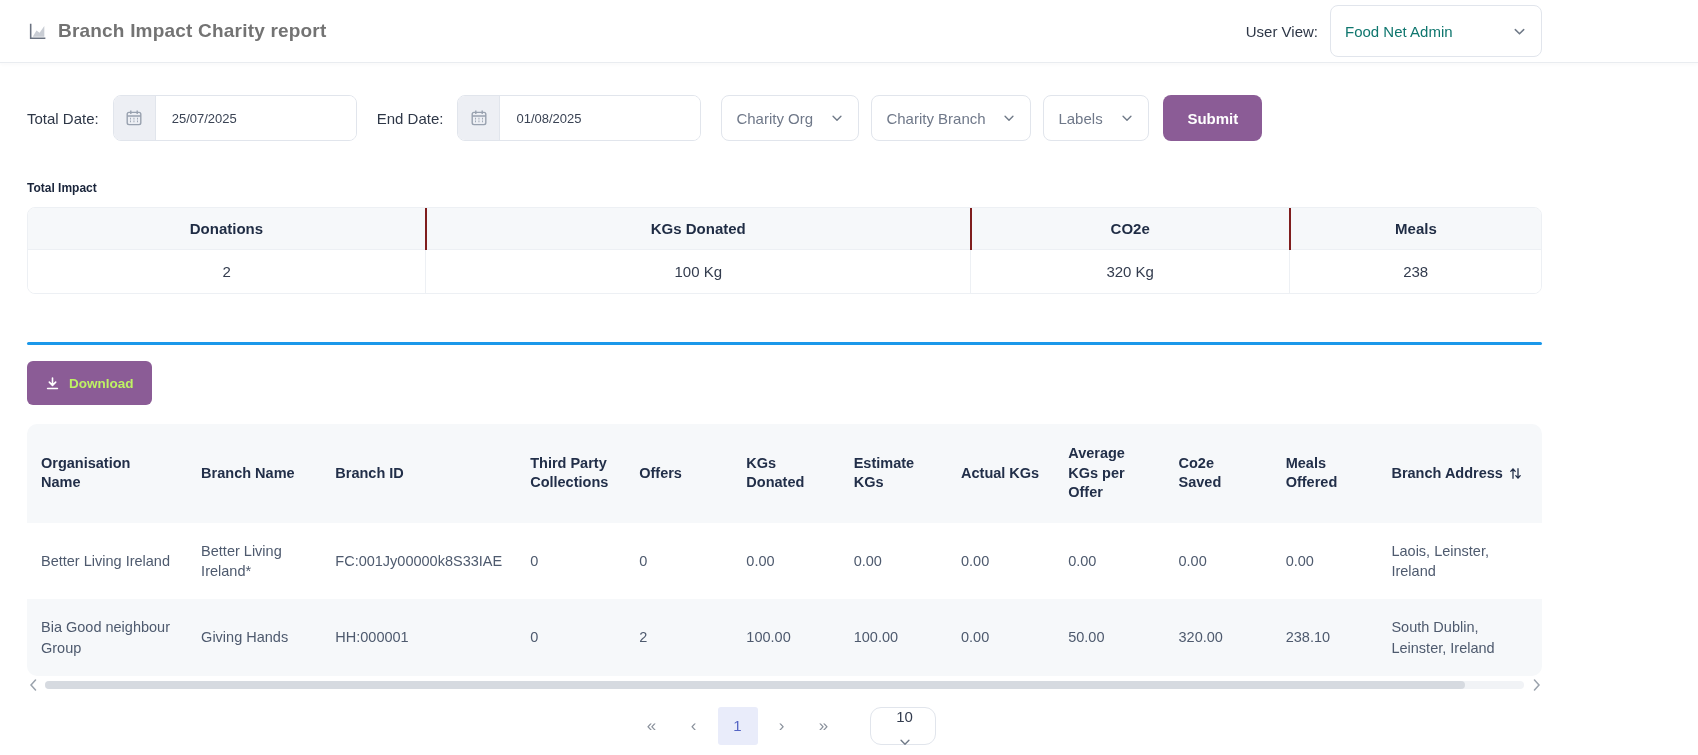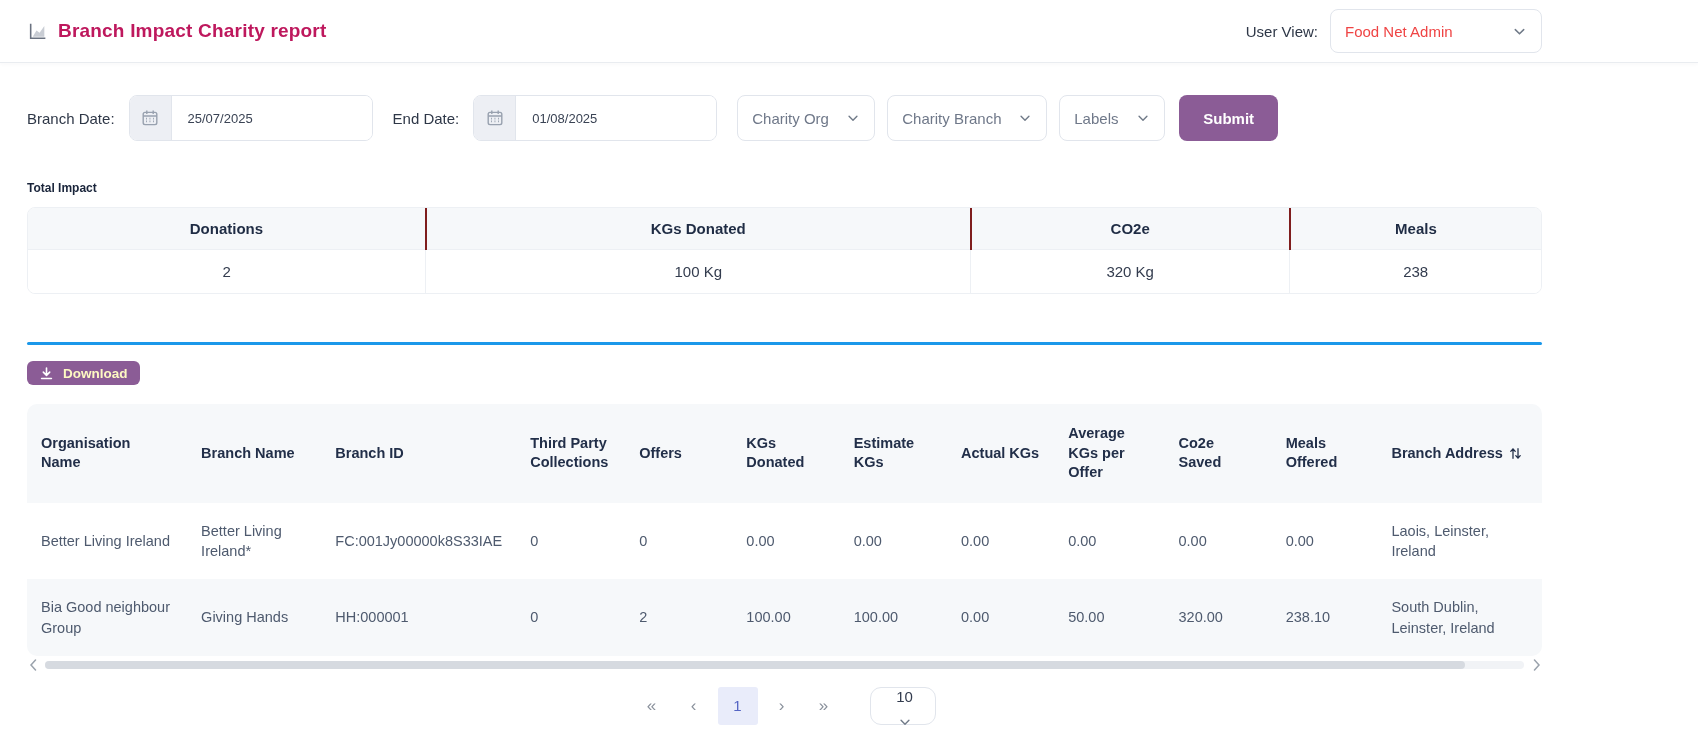--- a/index.html
+++ b/index.html
@@ -15,33 +15,33 @@
     display: flex;
     align-items: center;
     justify-content: space-between;
     padding: 0 156px 0 27px;
     background: #fff;
     box-shadow: 0 1px 0 #e9ecf0, 0 2px 4px rgba(40,50,70,.04);
     position: relative;
     z-index: 2;
   }
   .title-wrap { display: flex; align-items: center; gap: 10px; }
-  .title-wrap h1 { font-size: 19px; font-weight: 600; color: #be185d; letter-spacing: .2px; }
+  .title-wrap h1 { font-size: 19px; font-weight: 600; color: #737373; letter-spacing: .2px; }
   .select {
     display: inline-flex;
     align-items: center;
     justify-content: space-between;
     gap: 10px;
     border: 1px solid #e1e5ec;
     border-radius: 8px;
     background: #fff;
-    height: 44px;
+    height: 52px;
     padding: 0 14px;
     font-size: 15px;
-    color: #ef4444;
+    color: #0f766e;
     cursor: pointer;
   }
   .userview { display: flex; align-items: center; gap: 12px; }
   .uv-label { font-size: 15px; color: #2e3747; }
   .userview .select { width: 212px; }
 
   
   .content { width: 1515px; margin-left: 27px; }
 
   
@@ -84,23 +84,23 @@
   .summary td {
     background: #fff; font-size: 15px; color: #333c4e;
     padding: 13px 10px; text-align: center;
     border-right: 1px solid #edf0f4; border-top: 1px solid #edf0f4;
   }
   .summary th:last-child, .summary td:last-child { border-right: none; }
 
   .divider { margin-top: 48px; height: 3px; background: #1b98ea; border-radius: 2px; }
 
   .btn-download {
-    margin-top: 16px; height: 24px; padding: 0 12px;
+    margin-top: 16px; height: 44px; padding: 0 18px;
     display: inline-flex; align-items: center; gap: 9px;
-    border: none; border-radius: 6px; background: #8b5c96; color: #fef9c3;
+    border: none; border-radius: 6px; background: #8b5c96; color: #bef264;
     font-size: 13.5px; font-weight: 700; font-family: inherit; cursor: pointer;
   }
 
   
   .data-wrap { margin-top: 19px; border-radius: 10px; overflow: hidden; }
   .data th {
     background: #f6f8fa; font-size: 14.5px; font-weight: 700; color: #222f49;
     text-align: left; vertical-align: middle; padding: 20px 14px; line-height: 1.35;
   }
   .data td {
@@ -154,21 +154,21 @@
           </svg>
       </span>
     </div>
   </div>
 </div>
 
 <div class="content">
 
   
   <div class="filters">
-    <span class="flabel">Branch Date:</span>
+    <span class="flabel">Total Date:</span>
     <div class="dategroup">
       <span class="cal">
         <svg width="18" height="18" viewBox="0 0 18 18" fill="none" stroke="#98a1af" stroke-width="1.4">
           <rect x="2.2" y="3.4" width="13.6" height="12.2" rx="1.8"></rect>
           <path d="M5.8 1.6v3.4M12.2 1.6v3.4M2.2 7h13.6"></path>
           <path d="M5 9.6h.9M8.5 9.6h.9M12 9.6h.9M5 12.4h.9M8.5 12.4h.9M12 12.4h.9" stroke-width="1.6"></path>
         </svg>
       </span>
       <input type="text" readonly="" value="25/07/2025" style="">
     </div>

